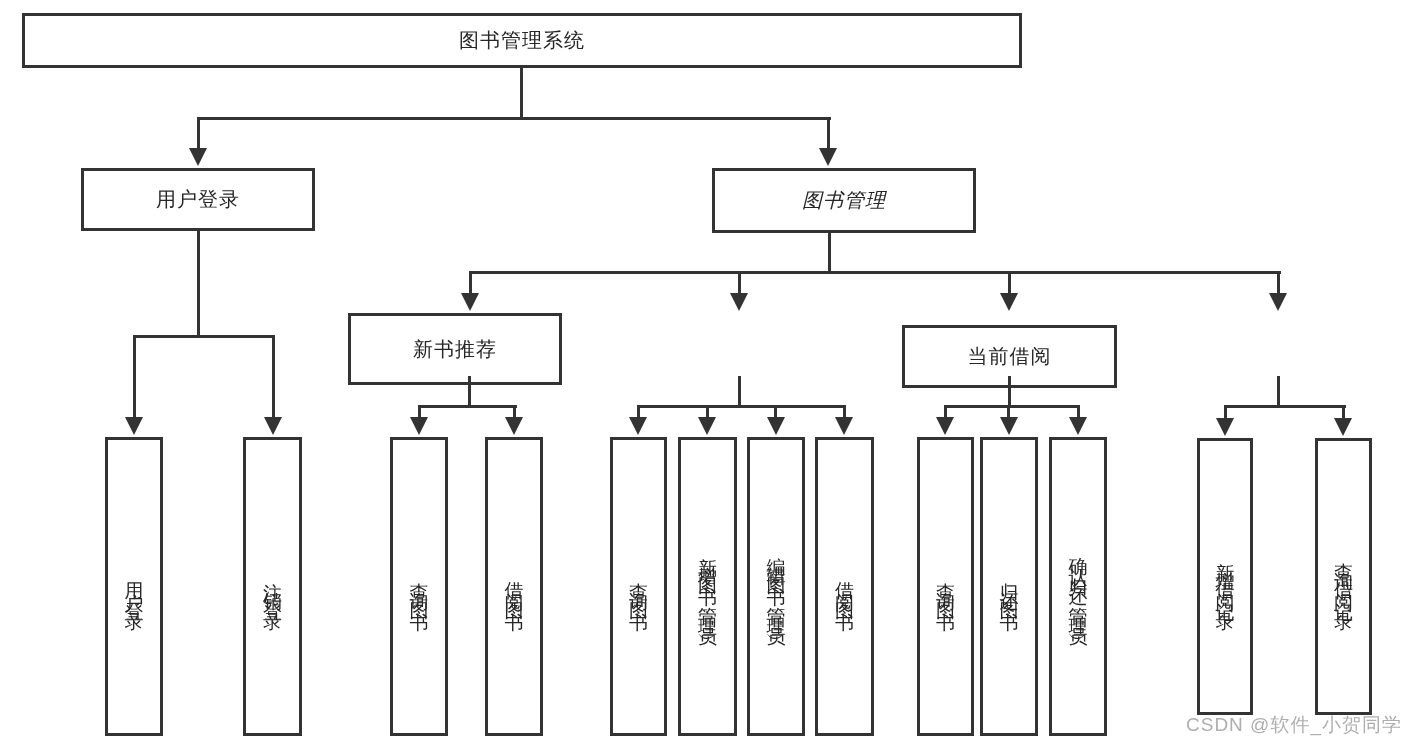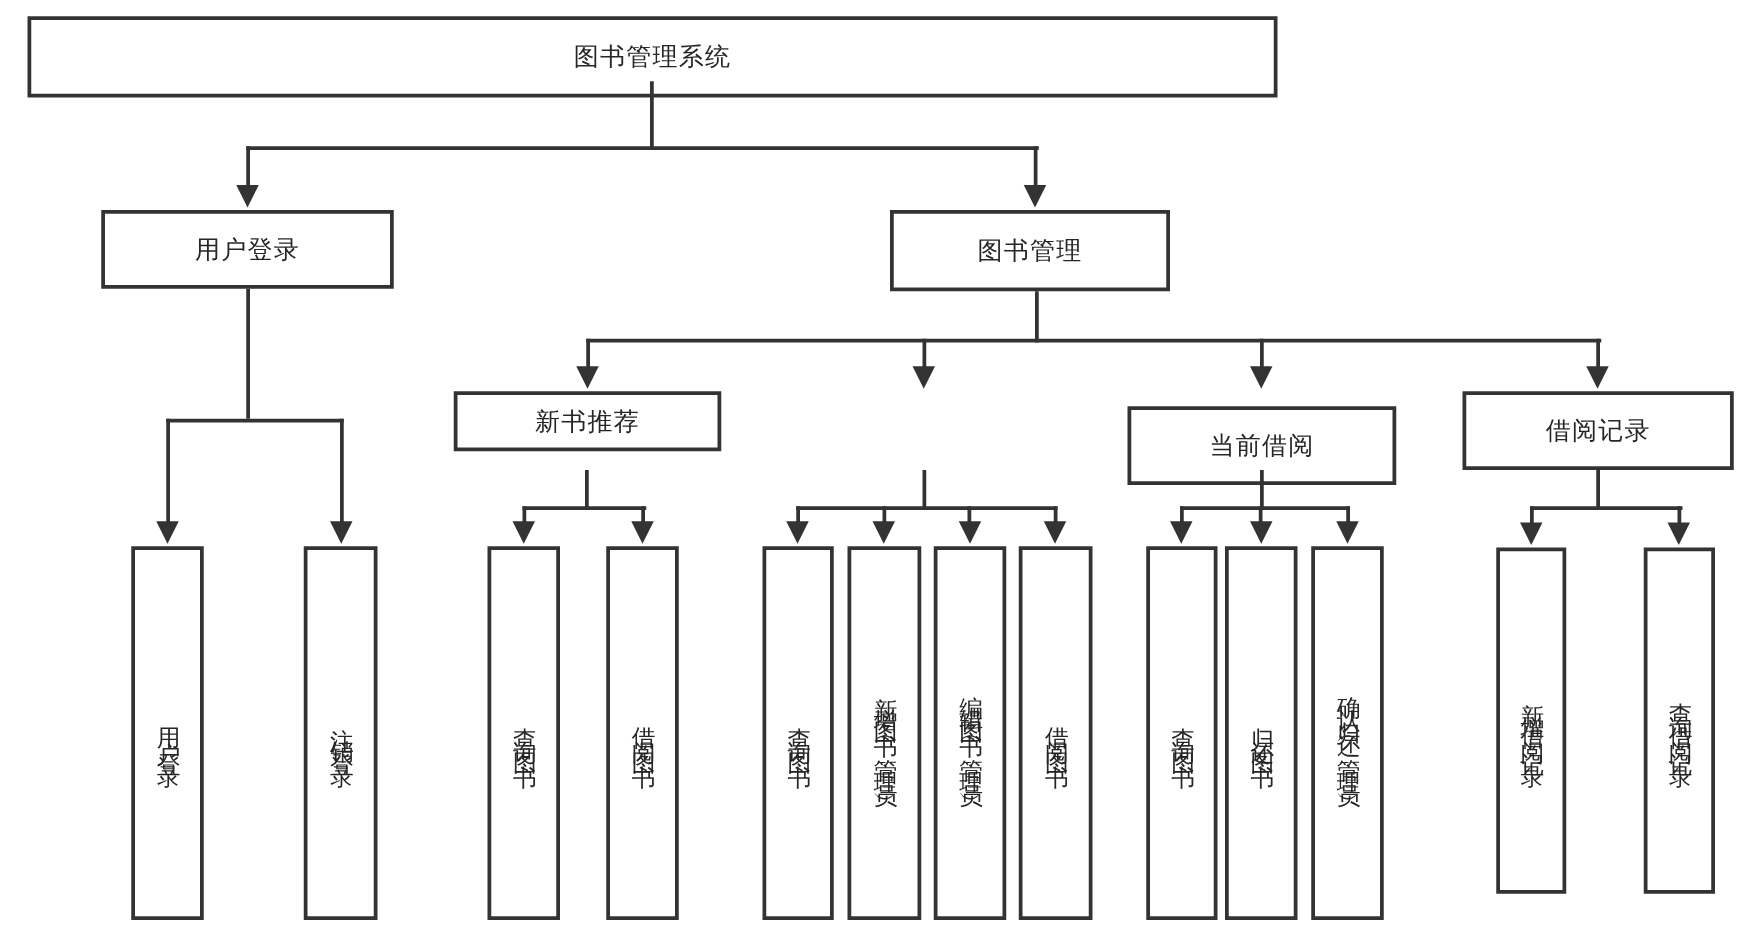--- a/index.html
+++ b/index.html
@@ -22,53 +22,52 @@
         border-left:9px solid transparent; border-right:9px solid transparent;
         border-top:18px solid #333333; }
   .watermark { position:absolute; left:1186px; top:712px; font-size:19px;
                color:rgba(160,160,160,0.85); z-index:6; white-space:nowrap; letter-spacing:1px; }
 </style>
 </head>
 <body>
 
 <div class="canvas">
 
-  <div class="hbox" style="left:22px; top:13px; width:1000px; height:65px;">图书管理系统</div>
+  <div class="hbox" style="left:22px; top:13px; width:1000px; height:55px;">图书管理系统</div>
 
   <div class="line" style="left:520px; top:65px; width:3px; height:55px;"></div>
   <div class="line" style="left:197px; top:117px; width:634px; height:3px;"></div>
   <div class="line" style="left:197px; top:117px; width:3px; height:37px;"></div>
   <div class="line" style="left:827px; top:117px; width:3px; height:37px;"></div>
   <div class="ah" style="left:189px; top:148px;"></div>
   <div class="ah" style="left:819px; top:148px;"></div>
 
   <div class="hbox" style="left:81px; top:168px; width:234px; height:63px;">用户登录</div>
-  <div class="hbox" style="left:712px; top:168px; width:224px; height:65px;">图书管理</div>
+  <div class="hbox" style="left:712px; top:168px; width:264px; height:65px;font-style:italic;">图书管理</div>
 
   <div class="line" style="left:197px; top:231px; width:3px; height:104px;"></div>
   <div class="line" style="left:133px; top:335px; width:142px; height:3px;"></div>
   <div class="line" style="left:133px; top:335px; width:3px; height:88px;"></div>
   <div class="line" style="left:272px; top:335px; width:3px; height:88px;"></div>
   <div class="ah" style="left:125px; top:417px;"></div>
   <div class="ah" style="left:264px; top:417px;"></div>
 
   <div class="line" style="left:828px; top:233px; width:3px; height:41px;"></div>
   <div class="line" style="left:469px; top:271px; width:812px; height:3px;"></div>
   <div class="line" style="left:469px; top:271px; width:3px; height:28px;"></div>
   <div class="line" style="left:738px; top:271px; width:3px; height:28px;"></div>
   <div class="line" style="left:1008px; top:271px; width:3px; height:28px;"></div>
   <div class="line" style="left:1277px; top:271px; width:3px; height:28px;"></div>
   <div class="ah" style="left:461px; top:293px;"></div>
   <div class="ah" style="left:730px; top:293px;"></div>
   <div class="ah" style="left:1000px; top:293px;"></div>
   <div class="ah" style="left:1269px; top:293px;"></div>
 
-  <div class="hbox" style="left:363px; top:313px; width:214px; height:48px;">新书推荐</div>
+  <div class="hbox" style="left:348px; top:313px; width:214px; height:72px;">新书推荐</div>
   <div class="hbox" style="left:902px; top:313px; width:215px; height:63px;margin-top:12px;">当前借阅</div>
-  <div class="hbox" style="left:1170px; top:313px; width:217px; height:63px;">借阅记录</div>
 
   <div class="line" style="left:468px; top:376px; width:3px; height:31px;"></div>
   <div class="line" style="left:418px; top:405px; width:99px; height:3px;"></div>
   <div class="line" style="left:418px; top:405px; width:3px; height:16px;"></div>
   <div class="line" style="left:513px; top:405px; width:3px; height:16px;"></div>
   <div class="ah" style="left:410px; top:417px;"></div>
   <div class="ah" style="left:505px; top:417px;"></div>
 
   <div class="line" style="left:738px; top:376px; width:3px; height:31px;"></div>
   <div class="line" style="left:637px; top:405px; width:209px; height:3px;"></div>
@@ -134,14 +133,15 @@
     <span>确认归还（管理员）</span>
   </div>
 
   <div class="vbox" style="left:1197px; top:438px; width:56px; height:277px;">
     <span>新增借阅记录</span>
   </div>
   <div class="vbox" style="left:1315px; top:438px; width:57px; height:277px;">
     <span>查询借阅记录</span>
   </div>
 
+  <div class="watermark">CSDN @软件_小贺同学</div>
 
 </div>
 
 </body></html>

